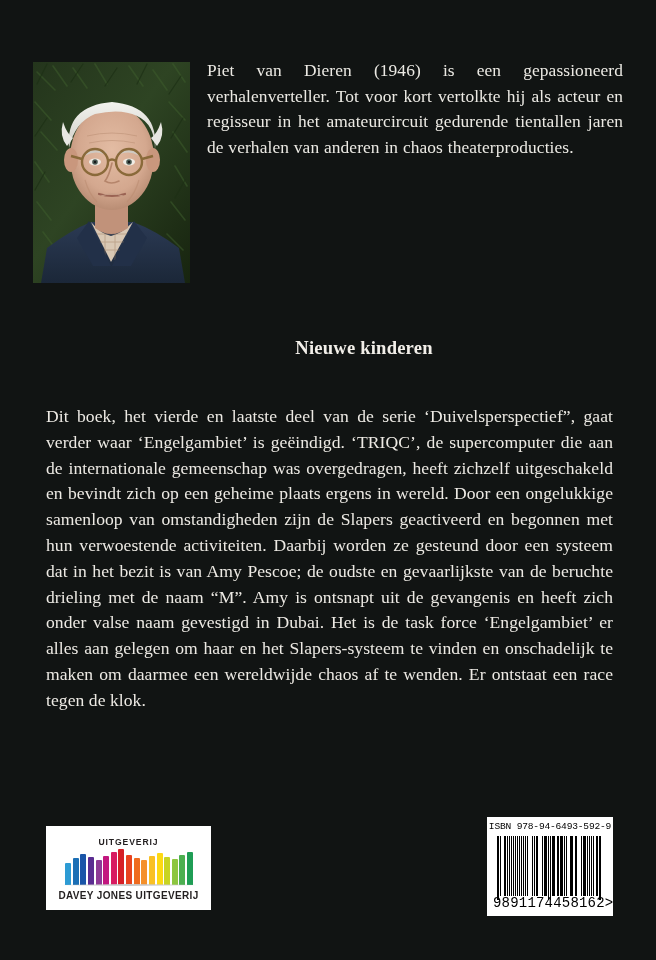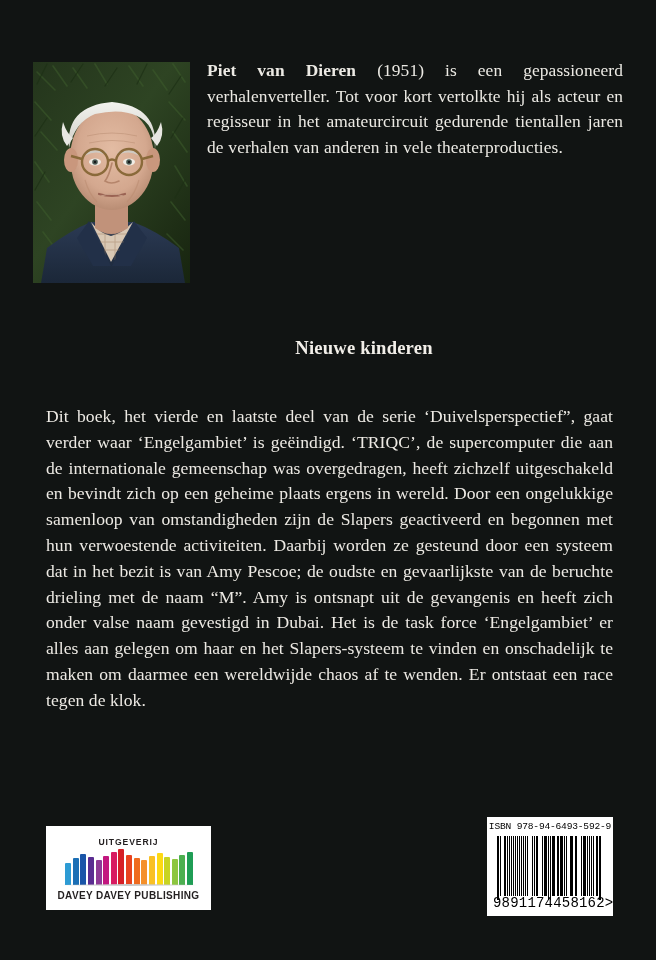--- a/index.html
+++ b/index.html
@@ -50,21 +50,21 @@
   .author-bio {
     margin: 0;
     font-size: 17.4px;
     line-height: 25.6px;
     text-align: justify;
     text-align-last: left;
     color: #eceae4;
     letter-spacing: 0.1px;
     word-spacing: 0.3px;
   }
-  .author-bio b { font-weight: bold; margin-top: 9px; }
+  .author-bio b { font-weight: normal; margin-top: 9px; }
   .author-quote {
     margin: 24px 0 0 0;
     font-size: 16.4px;
     line-height: 25.4px;
     font-style: italic;
     text-align: justify;
     text-align-last: left;
     color: #e8e5df;
     letter-spacing: 0.1px;
   }
@@ -332,21 +332,21 @@
         <path d="M68 134 Q79 130 90 134" stroke="#c59d87" stroke-width="1" fill="none"></path>
 
         <path d="M52 118 Q56 132 64 140" stroke="#bb8c72" stroke-width="1.2" fill="none" opacity="0.6"></path>
         <path d="M106 118 Q102 132 94 140" stroke="#bb8c72" stroke-width="1.2" fill="none" opacity="0.6"></path>
 
         <rect width="157" height="221" fill="none"></rect>
       </svg>
     </div>
 
     <div class="author-text">
-      <p class="author-bio"><b>Piet van Dieren</b> <span>(1951)</span><span> is een gepassioneerd verhalenverteller. Tot voor kort vertolkte hij als acteur en regisseur in het amateurcircuit gedurende tientallen jaren de verhalen van anderen in vele theaterproducties.</span></p>
+      <p class="author-bio"><b>Piet van Dieren</b> <span>(1946)</span><span> is een gepassioneerd verhalenverteller. Tot voor kort vertolkte hij als acteur en regisseur in het amateurcircuit gedurende tientallen jaren de verhalen van anderen in chaos theaterproducties.</span></p>
     </div>
   </div>
 
   <div class="title-block">
     <div class="title-line">Nieuwe kinderen</div>
   </div>
 
   <div class="blurb">
     <p>Dit boek, het vierde en laatste deel van de serie ‘Duivelsperspectief”, gaat verder waar ‘Engelgambiet’ is geëindigd. ‘TRIQC’, de supercomputer die aan de internationale gemeenschap was overgedragen, heeft zichzelf uitgeschakeld en bevindt zich op een geheime plaats ergens in wereld. Door een ongelukkige samenloop van omstandigheden zijn de Slapers geactiveerd en begonnen met hun verwoestende activiteiten. Daarbij worden ze gesteund door een systeem dat in het bezit is van Amy Pescoe; de oudste en gevaarlijkste van de beruchte drieling met de naam “M”. Amy is ontsnapt uit de gevangenis en heeft zich onder valse naam gevestigd in Dubai. Het is de task force ‘Engelgambiet’ er alles aan gelegen om haar en het Slapers-systeem te vinden en onschadelijk te maken om daarmee een wereldwijde chaos af te wenden. Er ontstaat een race tegen de klok.</p>
   </div>
@@ -367,21 +367,21 @@
           <div class="logo-bar" style="background: rgb(239, 107, 31); height: 27px;"></div>
           <div class="logo-bar" style="background: rgb(244, 144, 42); height: 25px;"></div>
           <div class="logo-bar" style="background: rgb(249, 192, 36); height: 29px;"></div>
           <div class="logo-bar" style="background: rgb(253, 217, 20); height: 32px;"></div>
           <div class="logo-bar" style="background: rgb(200, 212, 34); height: 28px;"></div>
           <div class="logo-bar" style="background: rgb(141, 198, 63); height: 26px;"></div>
           <div class="logo-bar" style="background: rgb(76, 175, 80); height: 30px;"></div>
           <div class="logo-bar" style="background: rgb(31, 157, 85); height: 33px;"></div>
         </div>
       <div class="logo-shelf"></div>
-      <div class="logo-bottom-text">DAVEY DAVEY PUBLISHING</div>
+      <div class="logo-bottom-text">DAVEY JONES UITGEVERIJ</div>
     </div>
   </div>
 
   <div class="barcode-box">
     <div class="isbn-text"><span>ISBN</span>&nbsp;<span>978-94-6493-592-9</span></div>
     <div class="barcode-bars" id="barcode-bars">
         <div class="bc tall" style="width: 0.605714px; background: rgb(0, 0, 0);"></div>
         <div class="bc" style="width: 0.605714px; background: rgb(255, 255, 255);"></div>
         <div class="bc tall" style="width: 0.605714px; background: rgb(0, 0, 0);"></div>
         <div class="bc" style="width: 0.605714px; background: rgb(0, 0, 0);"></div>

